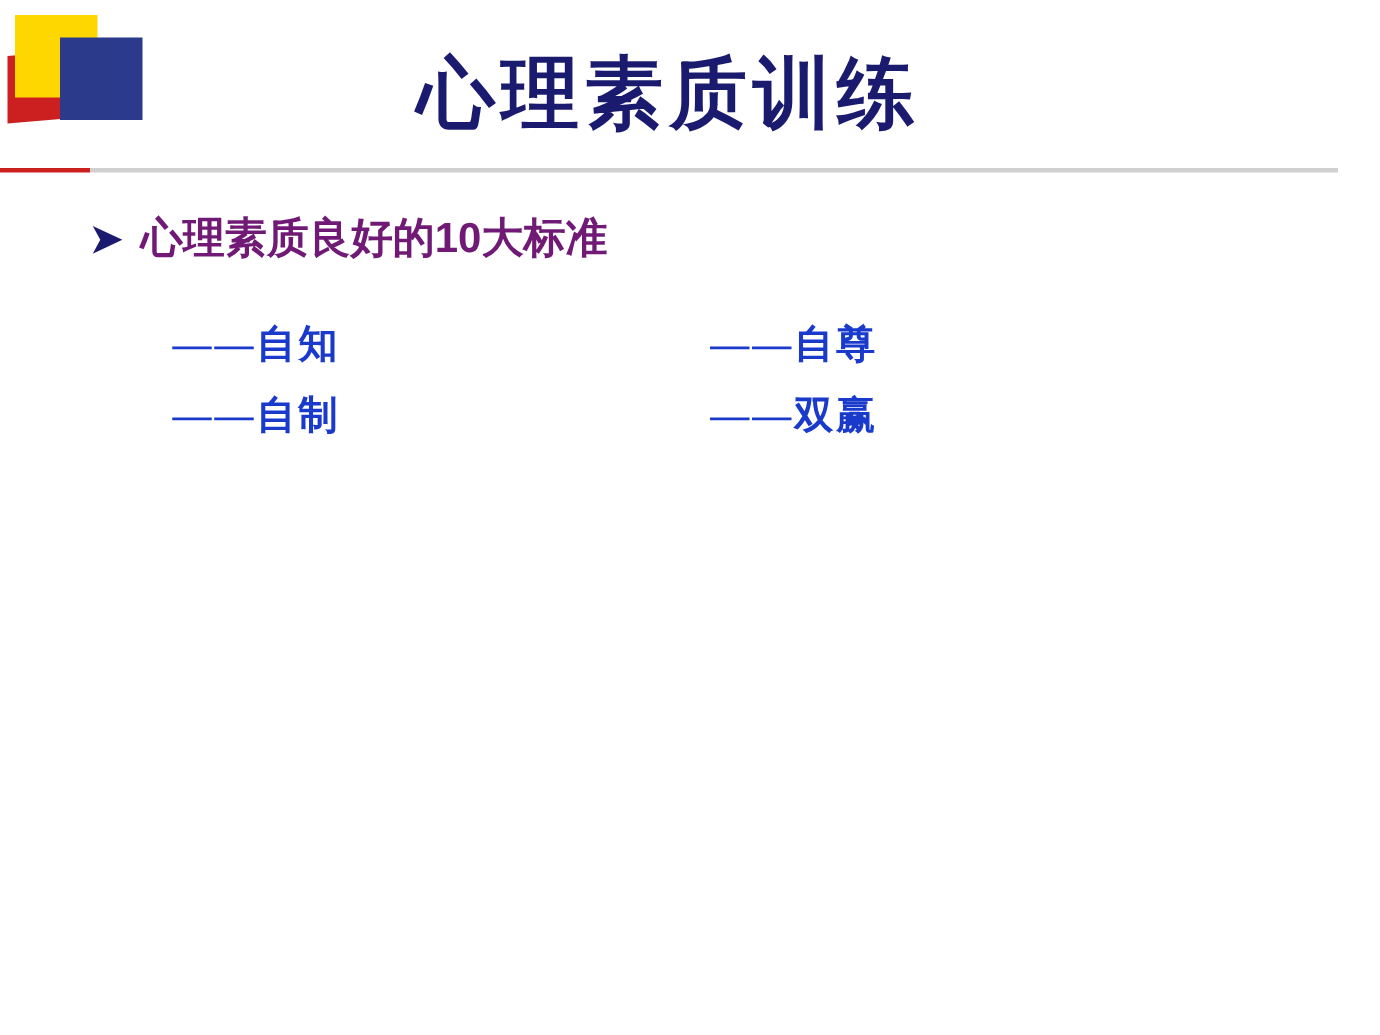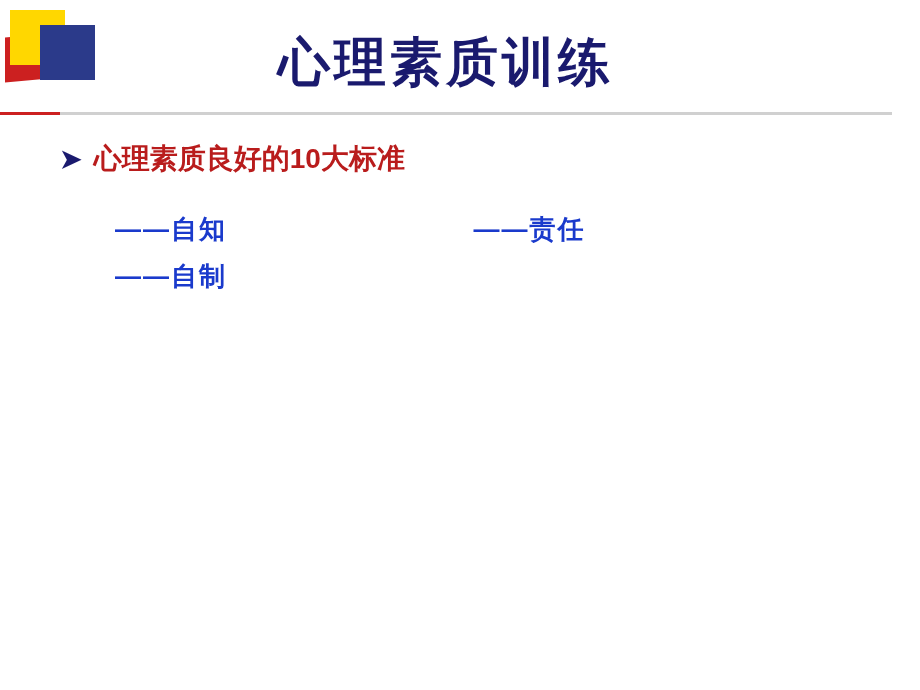--- a/index.html
+++ b/index.html
@@ -105,38 +105,38 @@
 
     .arrow-icon {
       color: #1a1a6e;
       font-size: 26px;
       margin-right: 12px;
       font-weight: bold;
     }
 
     .section-title {
       font-size: 28px;
-      color: #b91c1c;
+      color: #701a75;
       font-weight: bold;
       font-family: "Microsoft YaHei", "SimHei", sans-serif;
     }
 
     
     .items-grid {
       display: grid;
       grid-template-columns: 1fr 1fr;
       gap: 0;
       margin-left: 55px;
     }
 
     .item {
       font-size: 26px;
       color: #1a3acc;
       padding: 6px 0;
-      font-family: Liberation Sans, sans-serif;
+      font-family: Liberation Serif, serif;
       font-weight: bold;
       letter-spacing: 2px;
     }
 
     .item .text {
       color: #1a3acc;
     }
   </style>
 </head>
 <body>
@@ -159,22 +159,25 @@
       <span class="arrow-icon">➤</span>
       <span class="section-title">心理素质良好的10大标准</span>
     </div>
 
     <div class="items-grid">
 
       <div class="item">
         <span class="text">——自知</span>
       </div>
       <div class="item">
-        <span class="text">——责任</span>
+        <span class="text">——自尊</span>
       </div>
       <div class="item">
         <span class="text">——自制</span>
+      </div>
+      <div class="item">
+        <span class="text">——双赢</span>
       </div>
     </div>
 
   </div>
 
 </div>
 
 </body></html>

